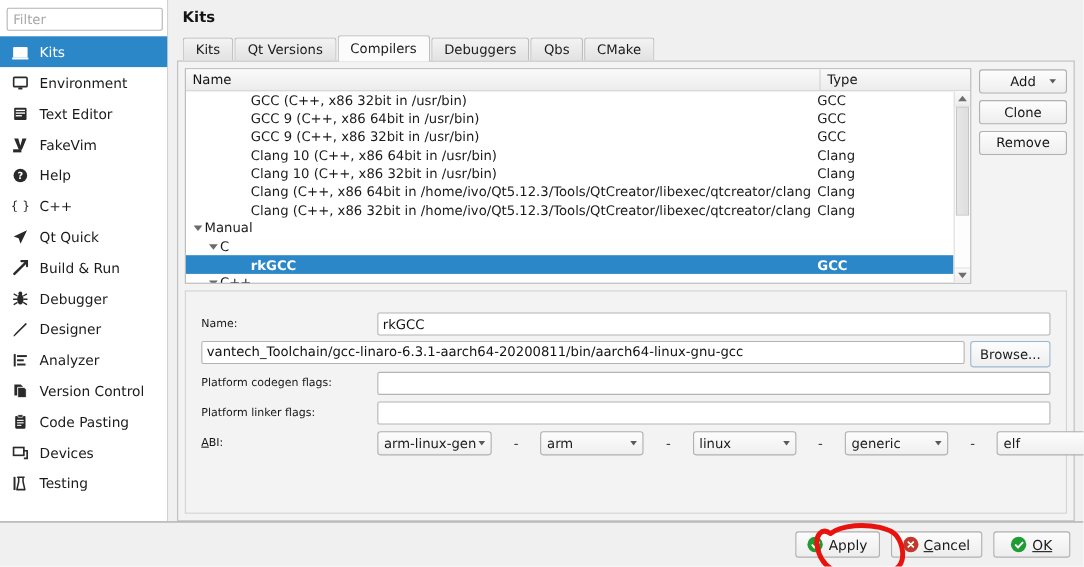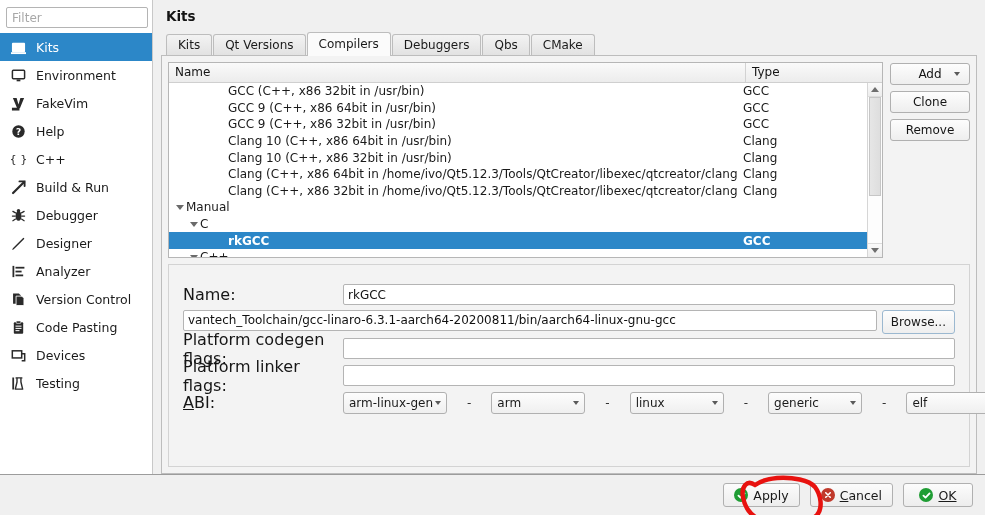--- a/index.html
+++ b/index.html
@@ -323,21 +323,21 @@
     box-sizing: border-box;
   }
   .frow {
     display: flex;
     align-items: center;
     height: 27px;
   }
   .flabel {
     width: 160px;
     flex: 0 0 160px;
-    font-size: 16px;
+    font-size: 10px;
     color: #161616;
     user-select: none;
   }
   .flabel u { text-decoration: underline; }
   .fin {
     flex: 1 1 auto;
     min-width: 0;
     height: 21px;
     box-sizing: border-box;
     border: 1px solid #b4b4b4;
@@ -466,20 +466,31 @@
               <svg width="15" height="15" viewBox="0 0 16 16">
                 <rect x="1.5" y="2.5" width="13" height="9" rx="1" fill="none" stroke="currentColor" stroke-width="1.6"></rect>
                 <rect x="6" y="12.2" width="4" height="2" fill="currentColor"></rect>
               </svg>
             </span>
             <span class="nav-label">Environment</span>
           </li>
           <li class="nav-item">
             <span class="nav-ico">
               <svg width="15" height="15" viewBox="0 0 16 16">
+                <rect x="2" y="2" width="12" height="12" rx="1" fill="currentColor"></rect>
+                <rect x="3.5" y="4" width="9" height="1.3" fill="#fff"></rect>
+                <rect x="3.5" y="6.6" width="9" height="1.3" fill="#fff"></rect>
+                <rect x="3.5" y="9.2" width="6" height="1.3" fill="#fff"></rect>
+              </svg>
+            </span>
+            <span class="nav-label">Text Editor</span>
+          </li>
+          <li class="nav-item">
+            <span class="nav-ico">
+              <svg width="15" height="15" viewBox="0 0 16 16">
                 <path d="M2 2 L6 2 L8 9 L10 2 L14 2 L9.5 13 L6.5 13 Z" fill="currentColor"></path>
                 <rect x="1" y="12.5" width="8" height="3" fill="currentColor"></rect>
               </svg>
             </span>
             <span class="nav-label">FakeVim</span>
           </li>
           <li class="nav-item">
             <span class="nav-ico">
               <svg width="15" height="15" viewBox="0 0 16 16">
                 <circle cx="8" cy="8" r="6.6" fill="currentColor"></circle>
@@ -488,20 +499,28 @@
             </span>
             <span class="nav-label">Help</span>
           </li>
           <li class="nav-item">
             <span class="nav-ico">
               <svg width="15" height="15" viewBox="0 0 16 16">
                 <text x="8" y="12" font-size="12" text-anchor="middle" fill="currentColor" font-family="DejaVu Sans">{ }</text>
               </svg>
             </span>
             <span class="nav-label">C++</span>
+          </li>
+          <li class="nav-item">
+            <span class="nav-ico">
+              <svg width="15" height="15" viewBox="0 0 16 16">
+                <path d="M14.5 1.5 L1.5 7.5 L6.3 9.2 L8.2 14.5 Z" fill="currentColor"></path>
+              </svg>
+            </span>
+            <span class="nav-label">Qt Quick</span>
           </li>
           <li class="nav-item">
             <span class="nav-ico">
               <svg width="15" height="15" viewBox="0 0 16 16">
                 <path d="M9 1.5 L14.5 1.5 L14.5 6.5" fill="none" stroke="currentColor" stroke-width="2" stroke-linecap="round"></path>
                 <path d="M14 2.2 L2.2 13.8" fill="none" stroke="currentColor" stroke-width="2.4" stroke-linecap="round"></path>
               </svg>
             </span>
             <span class="nav-label">Build &amp; Run</span>
           </li>

